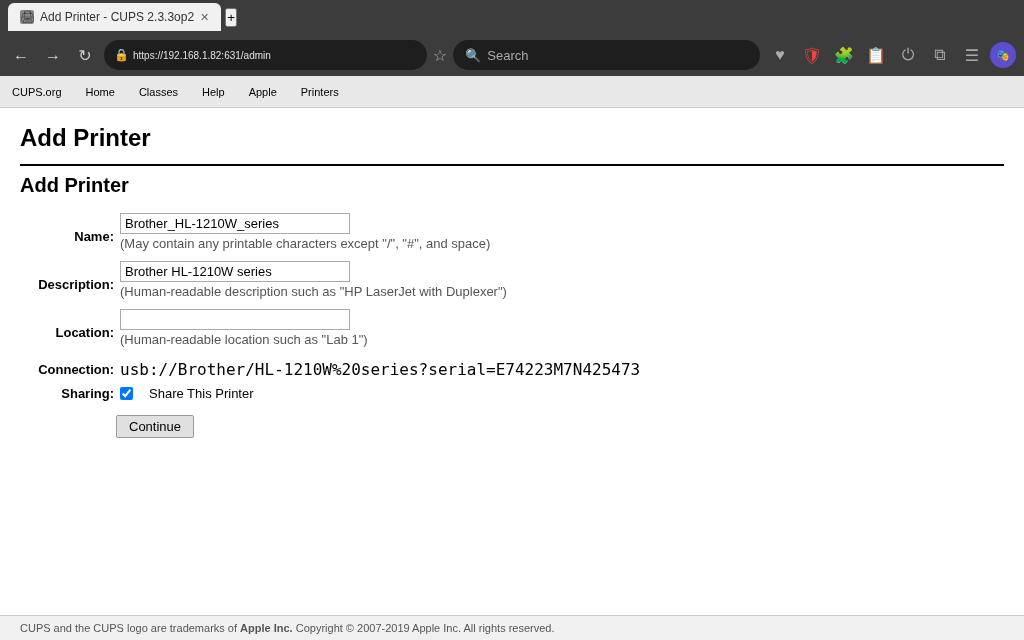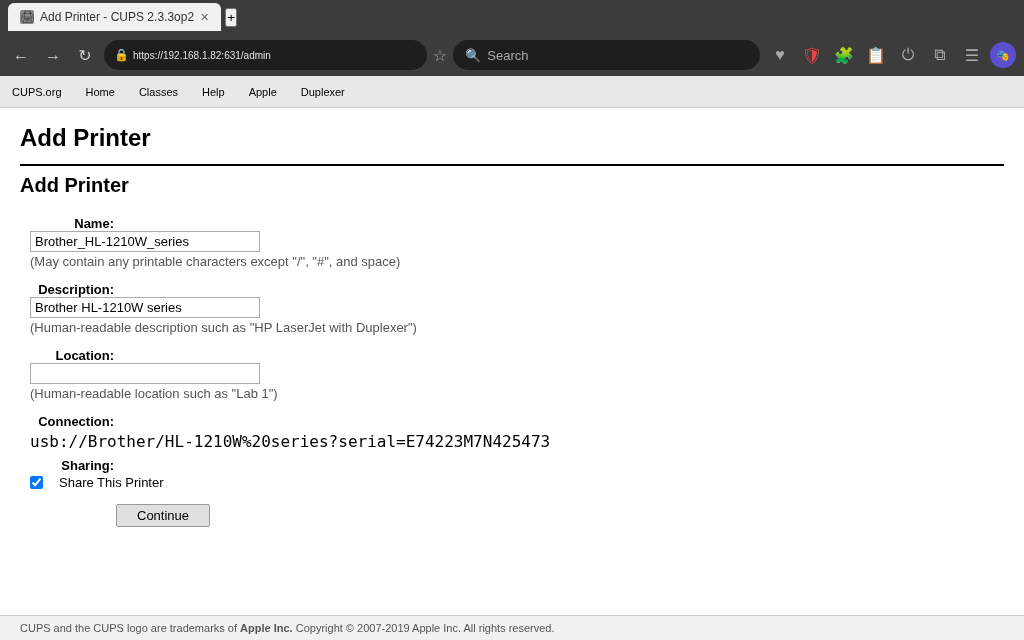--- a/index.html
+++ b/index.html
@@ -149,23 +149,22 @@
       padding-top: 8px;
       margin-bottom: 16px;
     }
 
     
     .form-table {
       margin-left: 10px;
     }
     .form-row {
       display: flex;
-      align-items: flex-start;
+      align-items: center;
       margin-bottom: 4px;
-      flex-direction: column;
     }
     .form-label {
       font-weight: bold;
       text-align: right;
       min-width: 90px;
       padding-right: 6px;
       padding-top: 3px;
       font-size: 13px;
     }
     .form-value {
@@ -193,21 +192,21 @@
       display: flex;
       align-items: center;
       gap: 16px;
       padding-top: 2px;
     }
     .continue-btn {
       margin-top: 10px;
       margin-left: 96px;
       background: #e0e0e0;
       border: 1px solid #999;
-      padding: 3px 20px;
+      padding: 3px 12px;
       font-size: 13px;
       cursor: pointer;
       border-radius: 2px;
     }
 
     
     .page-footer {
       position: fixed;
       bottom: 0;
       left: 0;
@@ -257,21 +256,21 @@
     <div class="profile-icon">🎭</div>
   </div>
 </div>
 
 <div class="cups-nav">
   <a href="#">CUPS.org</a>
   <a href="#">Home</a>
   <a href="#">Classes</a>
   <a href="#">Help</a>
   <a href="#">Apple</a>
-  <a href="#">Duplexer</a>
+  <a href="#">Printers</a>
 </div>
 
 <div class="page-content">
   <h1 class="page-title">Add Printer</h1>
 
   <h2 class="section-title">Add Printer</h2>
 
   
   <div class="form-table">
 

